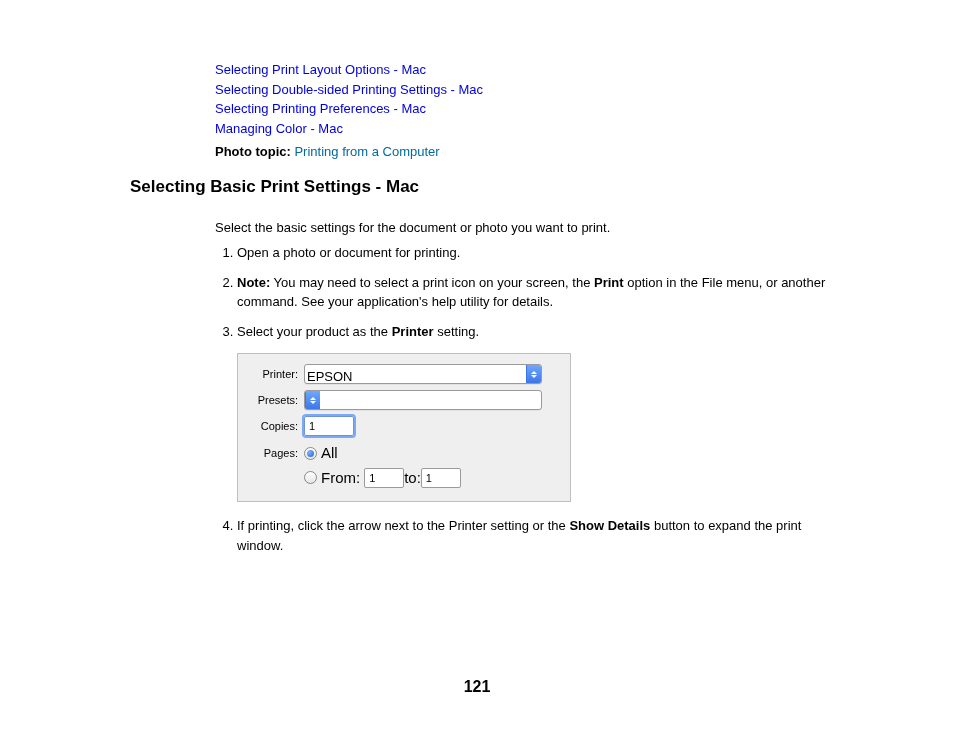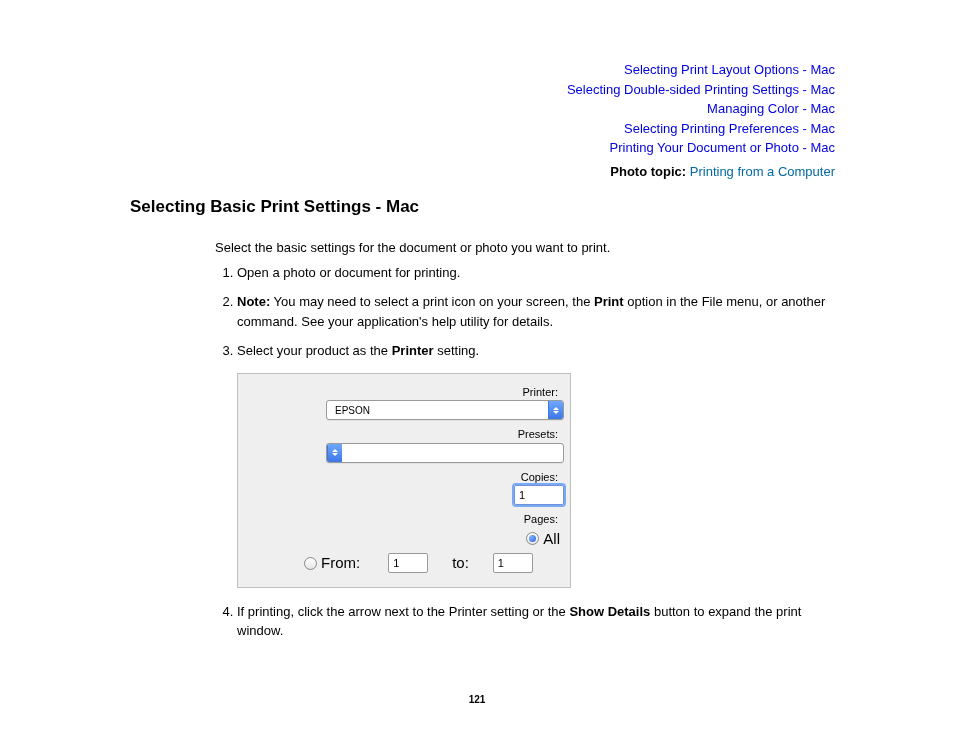--- a/index.html
+++ b/index.html
@@ -14,21 +14,20 @@
   .page {
     position: relative;
     width: 954px;
     height: 738px;
     box-sizing: border-box;
     padding-top: 60px;
   }
   .indent-block {
     margin-left: 215px;
     width: 620px;
-    text-align: right;
   }
   a.link {
     color: #0000dd;
     text-decoration: none;
     display: block;
     line-height: 1.5;
   }
   .parent-topic {
     margin-top: 6px;
     font-size: 13px;
@@ -68,43 +67,42 @@
     border: 1px solid #bfbfbf;
     background: #efefef;
     width: 320px;
     padding: 10px 6px 12px 6px;
     font-family: "Lucida Grande", Arial, sans-serif;
     font-size: 11px;
     color: #000;
   }
   .mac-row {
     display: flex;
-    align-items: flex-end;
+    align-items: center;
     margin-bottom: 6px;
-    flex-direction: column;
   }
   .mac-label {
     width: 54px;
     text-align: right;
     margin-right: 6px;
   }
   .mac-select {
     display: flex;
     align-items: stretch;
     height: 18px;
     border: 1px solid #9a9a9a;
     border-radius: 3px;
     background: #fff;
     box-shadow: 0 1px 0 rgba(0,0,0,0.05);
     overflow: hidden;
   }
   .mac-select .sel-text {
-    padding: 2px 8px;
+    padding: 2px 2px;
     flex: 1;
-    font-size: 10px;
+    font-size: 13px;
     white-space: nowrap;
   }
   .mac-select .sel-btn {
     width: 14px;
     background: linear-gradient(#6fa8ff,#3d77e6);
     display: flex;
     flex-direction: column;
     align-items: center;
     justify-content: center;
     gap: 1px;
@@ -148,44 +146,43 @@
   }
   .mac-radio .r.checked .dot {
     width: 7px; height: 7px;
     border-radius: 50%;
     background: radial-gradient(circle at 30% 30%, #7fb4ff, #2a63d6);
   }
   .sub-row {
     margin-left: 60px;
     display: flex;
     align-items: center;
-    gap: 24px;
+    gap: 0;
   }
   .small-label { font-size: 15px; }
 
   .pagenum {
     position: absolute;
-    bottom: 33px;
+    bottom: 42px;
     width: 100%;
     text-align: center;
-    font-size: 10px;
+    font-size: 16px;
     font-weight: bold;
   }
 </style>
 </head>
 <body>
 
 <div class="page">
 
   <div class="indent-block">
     <a href="#" class="link">Selecting Print Layout Options - Mac</a>
     <a href="#" class="link">Selecting Double-sided Printing Settings - Mac</a>
+    <a href="#" class="link">Selecting Printing Preferences - Mac</a>
     <a href="#" class="link">Managing Color - Mac</a>
-    <a href="#" class="link">Selecting Printing Preferences - Mac</a>
-    <a href="#" class="link">Printing Your Document or Photo - Mac</a>
 
     <div class="parent-topic">
       <span class="parent-topic-label">Photo topic:</span>
       <a href="#" class="parent-topic-link">Printing from a Computer</a>
     </div>
   </div>
 
   <h2 class="section-heading">Selecting Basic Print Settings - Mac</h2>
 
   <div class="intro-text">Select the basic settings for the document or photo you want to print.</div>

